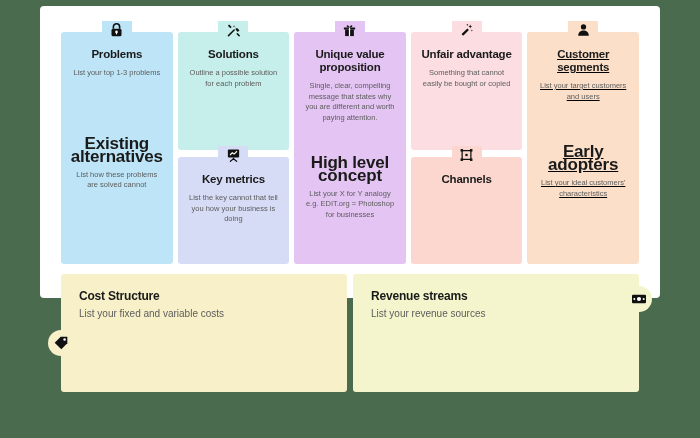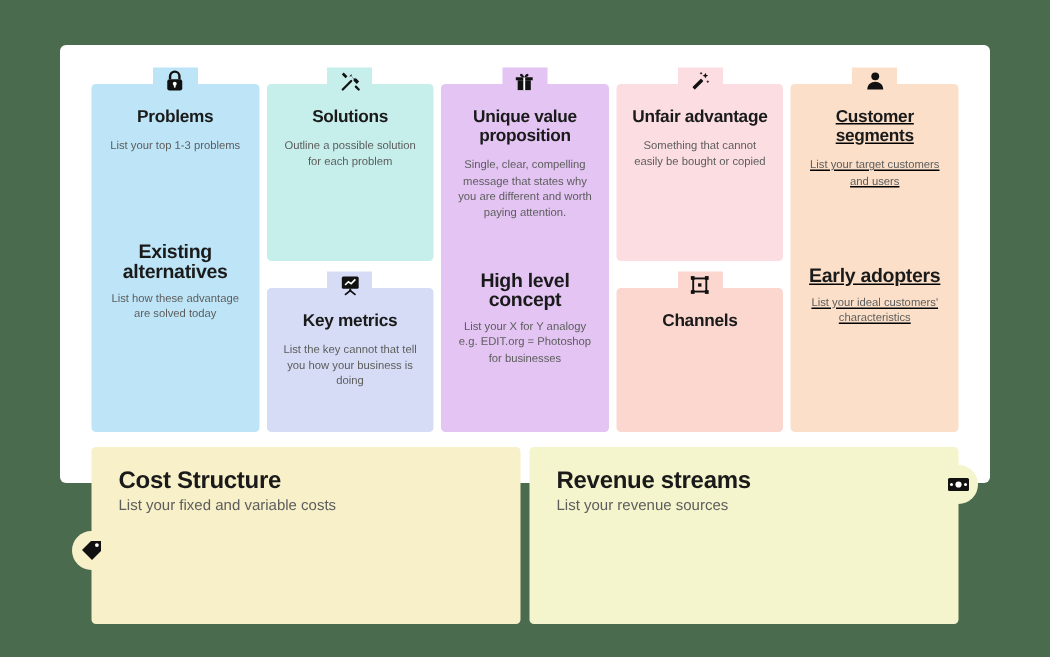--- a/index.html
+++ b/index.html
@@ -10,21 +10,21 @@
     width: 700px;
     height: 438px;
     background: #4a6b4d;
     font-family: "Liberation Sans", sans-serif;
     overflow: hidden;
   }
 
   #canvas {
     position: absolute;
     left: 40px;
-    top: 30px;
+    top: 6px;
     width: 620px;
     height: 292px;
     background: #ffffff;
     border-radius: 4px;
   }
 
   
   .columns {
     position: absolute;
     left: 21px;
@@ -34,21 +34,21 @@
     display: flex;
     gap: 5px;
   }
   .col {
     flex: 1 1 0;
     display: flex;
     flex-direction: column;
     position: relative;
   }
   .col.split {
-    gap: 18px;
+    gap: 7px;
   }
 
   .cell {
     position: relative;
     border-radius: 3px;
     box-sizing: border-box;
     padding: 16px 9px 8px 9px;
     text-align: center;
     overflow: visible;
   }
@@ -65,21 +65,21 @@
 
   .title {
     font-weight: bold;
     font-size: 11.5px;
     line-height: 13px;
     color: #1a1a1a;
     letter-spacing: -0.2px;
     margin: 0 0 7px 0;
   }
   .title.small {
-    font-size: 13px;
+    font-size: 17px;
   }
   .desc {
     font-size: 7.5px;
     line-height: 10.5px;
     color: #5d5d5d;
     margin: 0;
     padding: 0 2px;
     text-align: center;
   }
 
@@ -112,21 +112,21 @@
   }
   .bar {
     flex: 1 1 0;
     border-radius: 3px;
     position: relative;
     padding: 16px 0 0 18px;
     box-sizing: border-box;
   }
   .bar .title {
     text-align: left;
-    font-size: 16px;
+    font-size: 12px;
     margin-bottom: 6px;
   }
   .bar .desc {
     text-align: left;
     padding: 0;
     font-size: 10px;
   }
   .side-icon {
     position: absolute;
     width: 26px;
@@ -156,21 +156,21 @@
             <rect x="11.1" y="15" width="1.8" height="4" fill="#fff"></rect>
           </svg>
         </div>
         <div class="title">Problems</div>
         <div class="desc">List your top 1-3 problems</div>
 
         <div style="flex:1 1 auto;"></div>
 
         <div style="padding-bottom:22px;">
           <div class="title small">Existing alternatives</div>
-          <div class="desc">List how these advantage are solved today</div>
+          <div class="desc">List how these problems are solved cannot</div>
         </div>
         <div style="flex:0.75 1 auto;"></div>
       </div>
     </div>
 
     <div class="col split">
       <div class="cell top-half" style="background:#c6eeea;">
         <div class="icon-bubble" style="background:#c6eeea;">
           <svg width="15" height="16" viewBox="0 0 24 24">
             <path d="M4 21 L13 12" stroke="#111" stroke-width="2.4" fill="none" stroke-linecap="round"></path>

